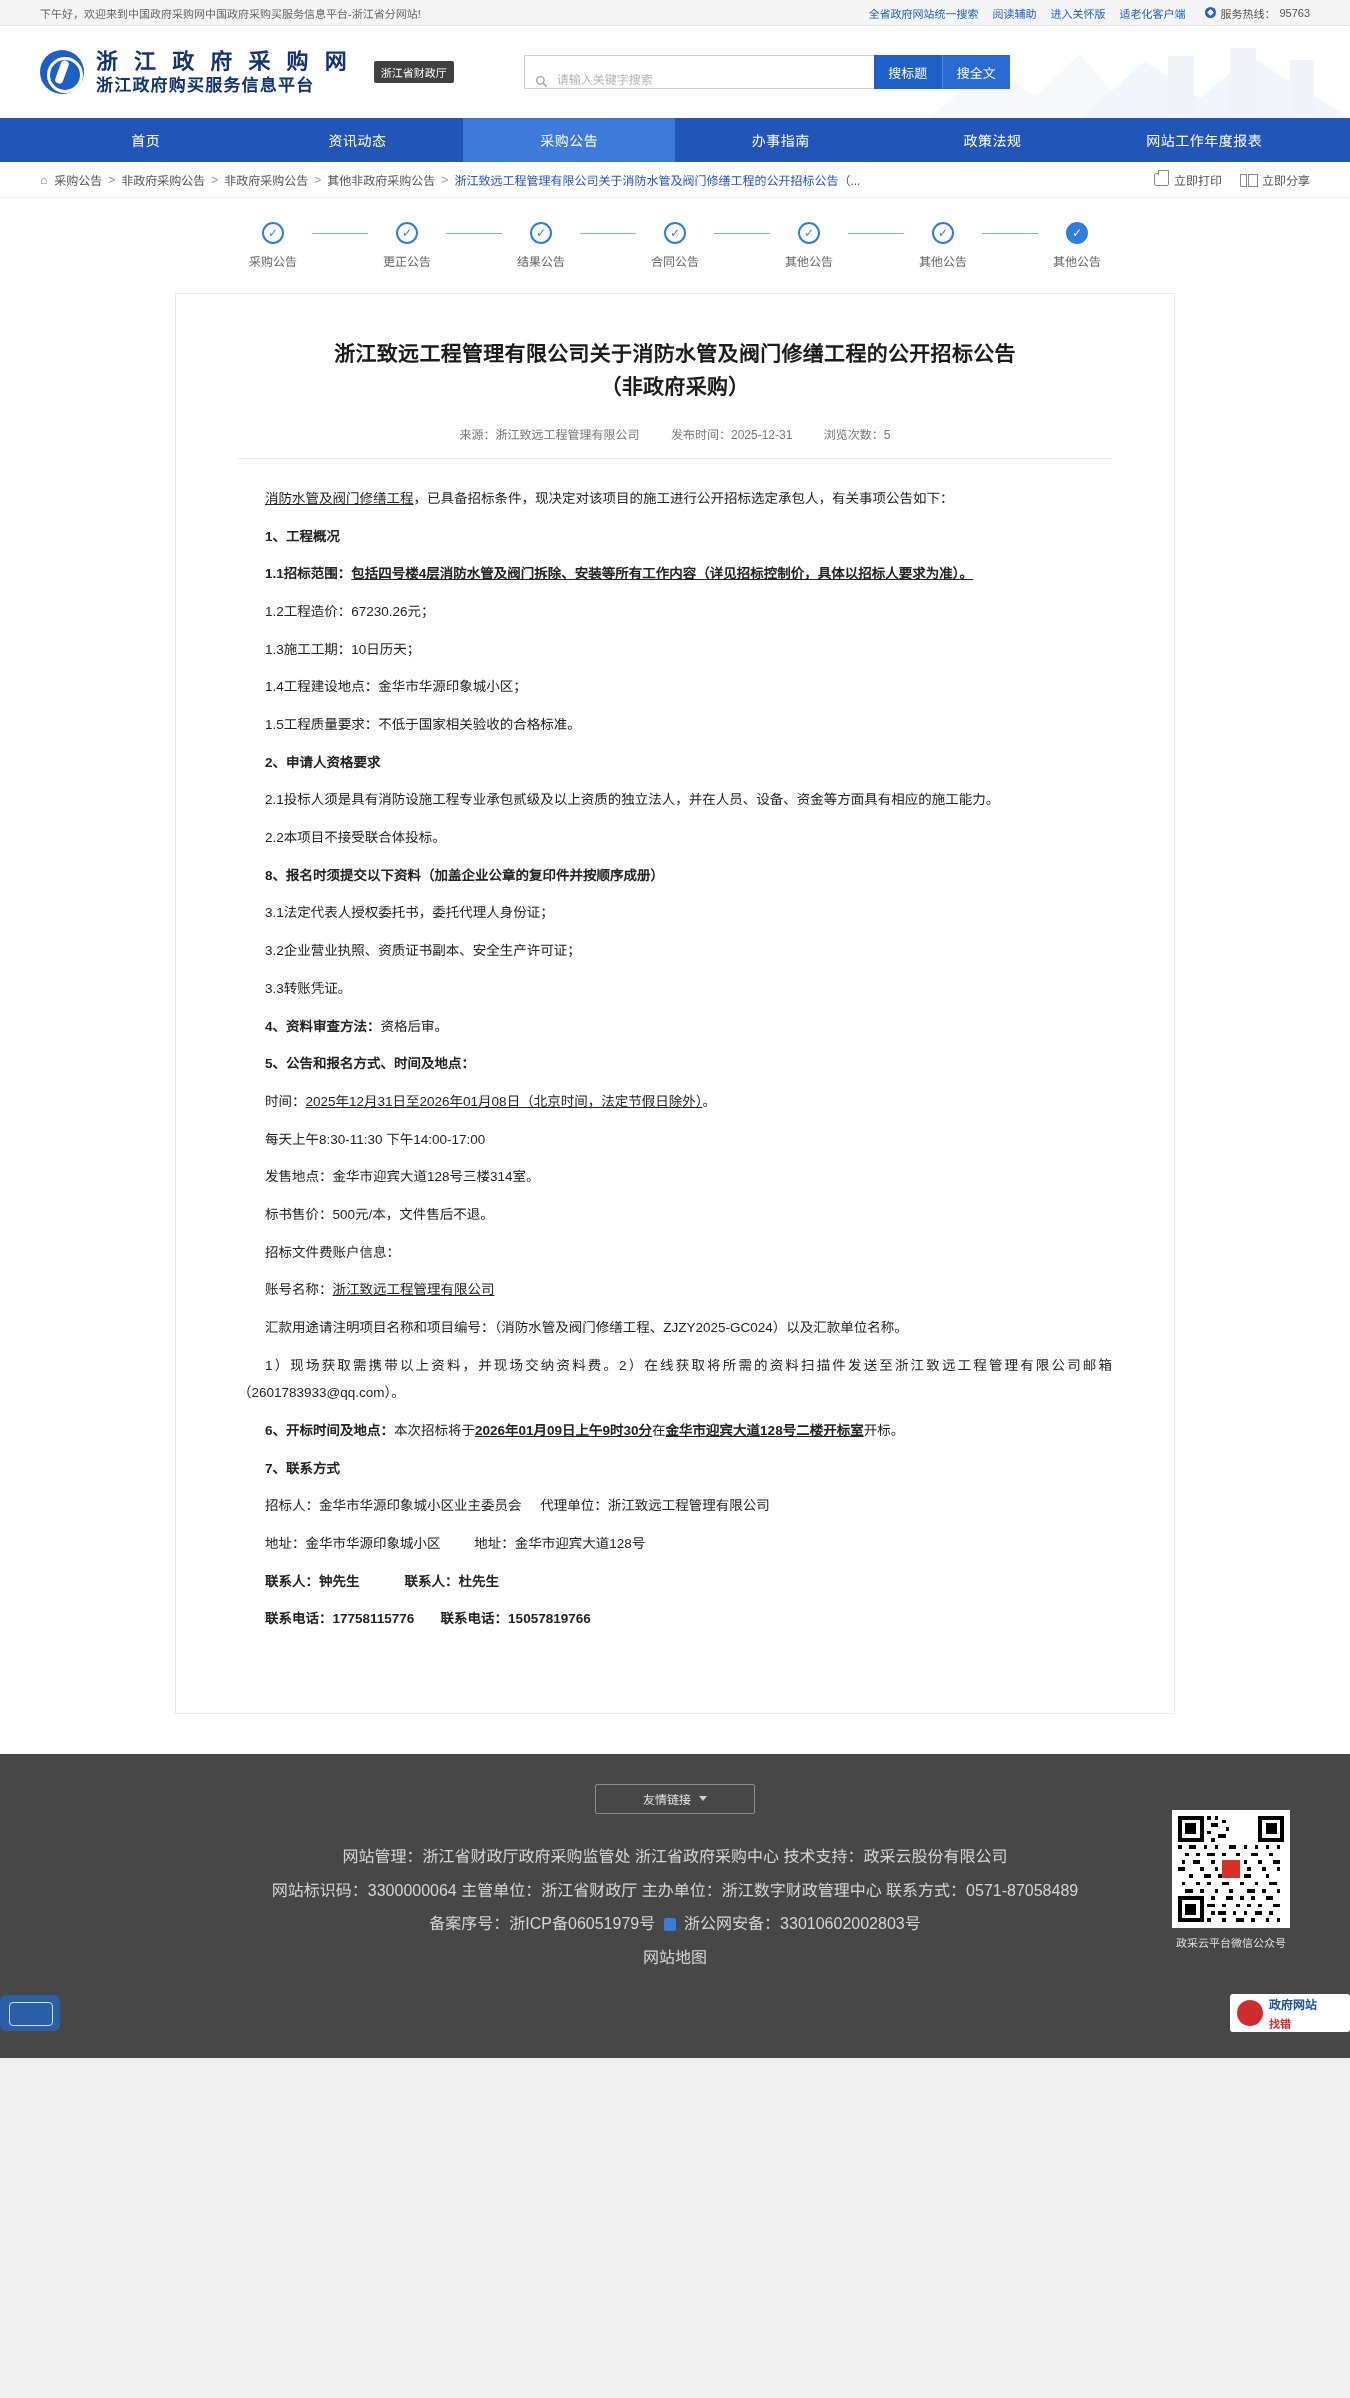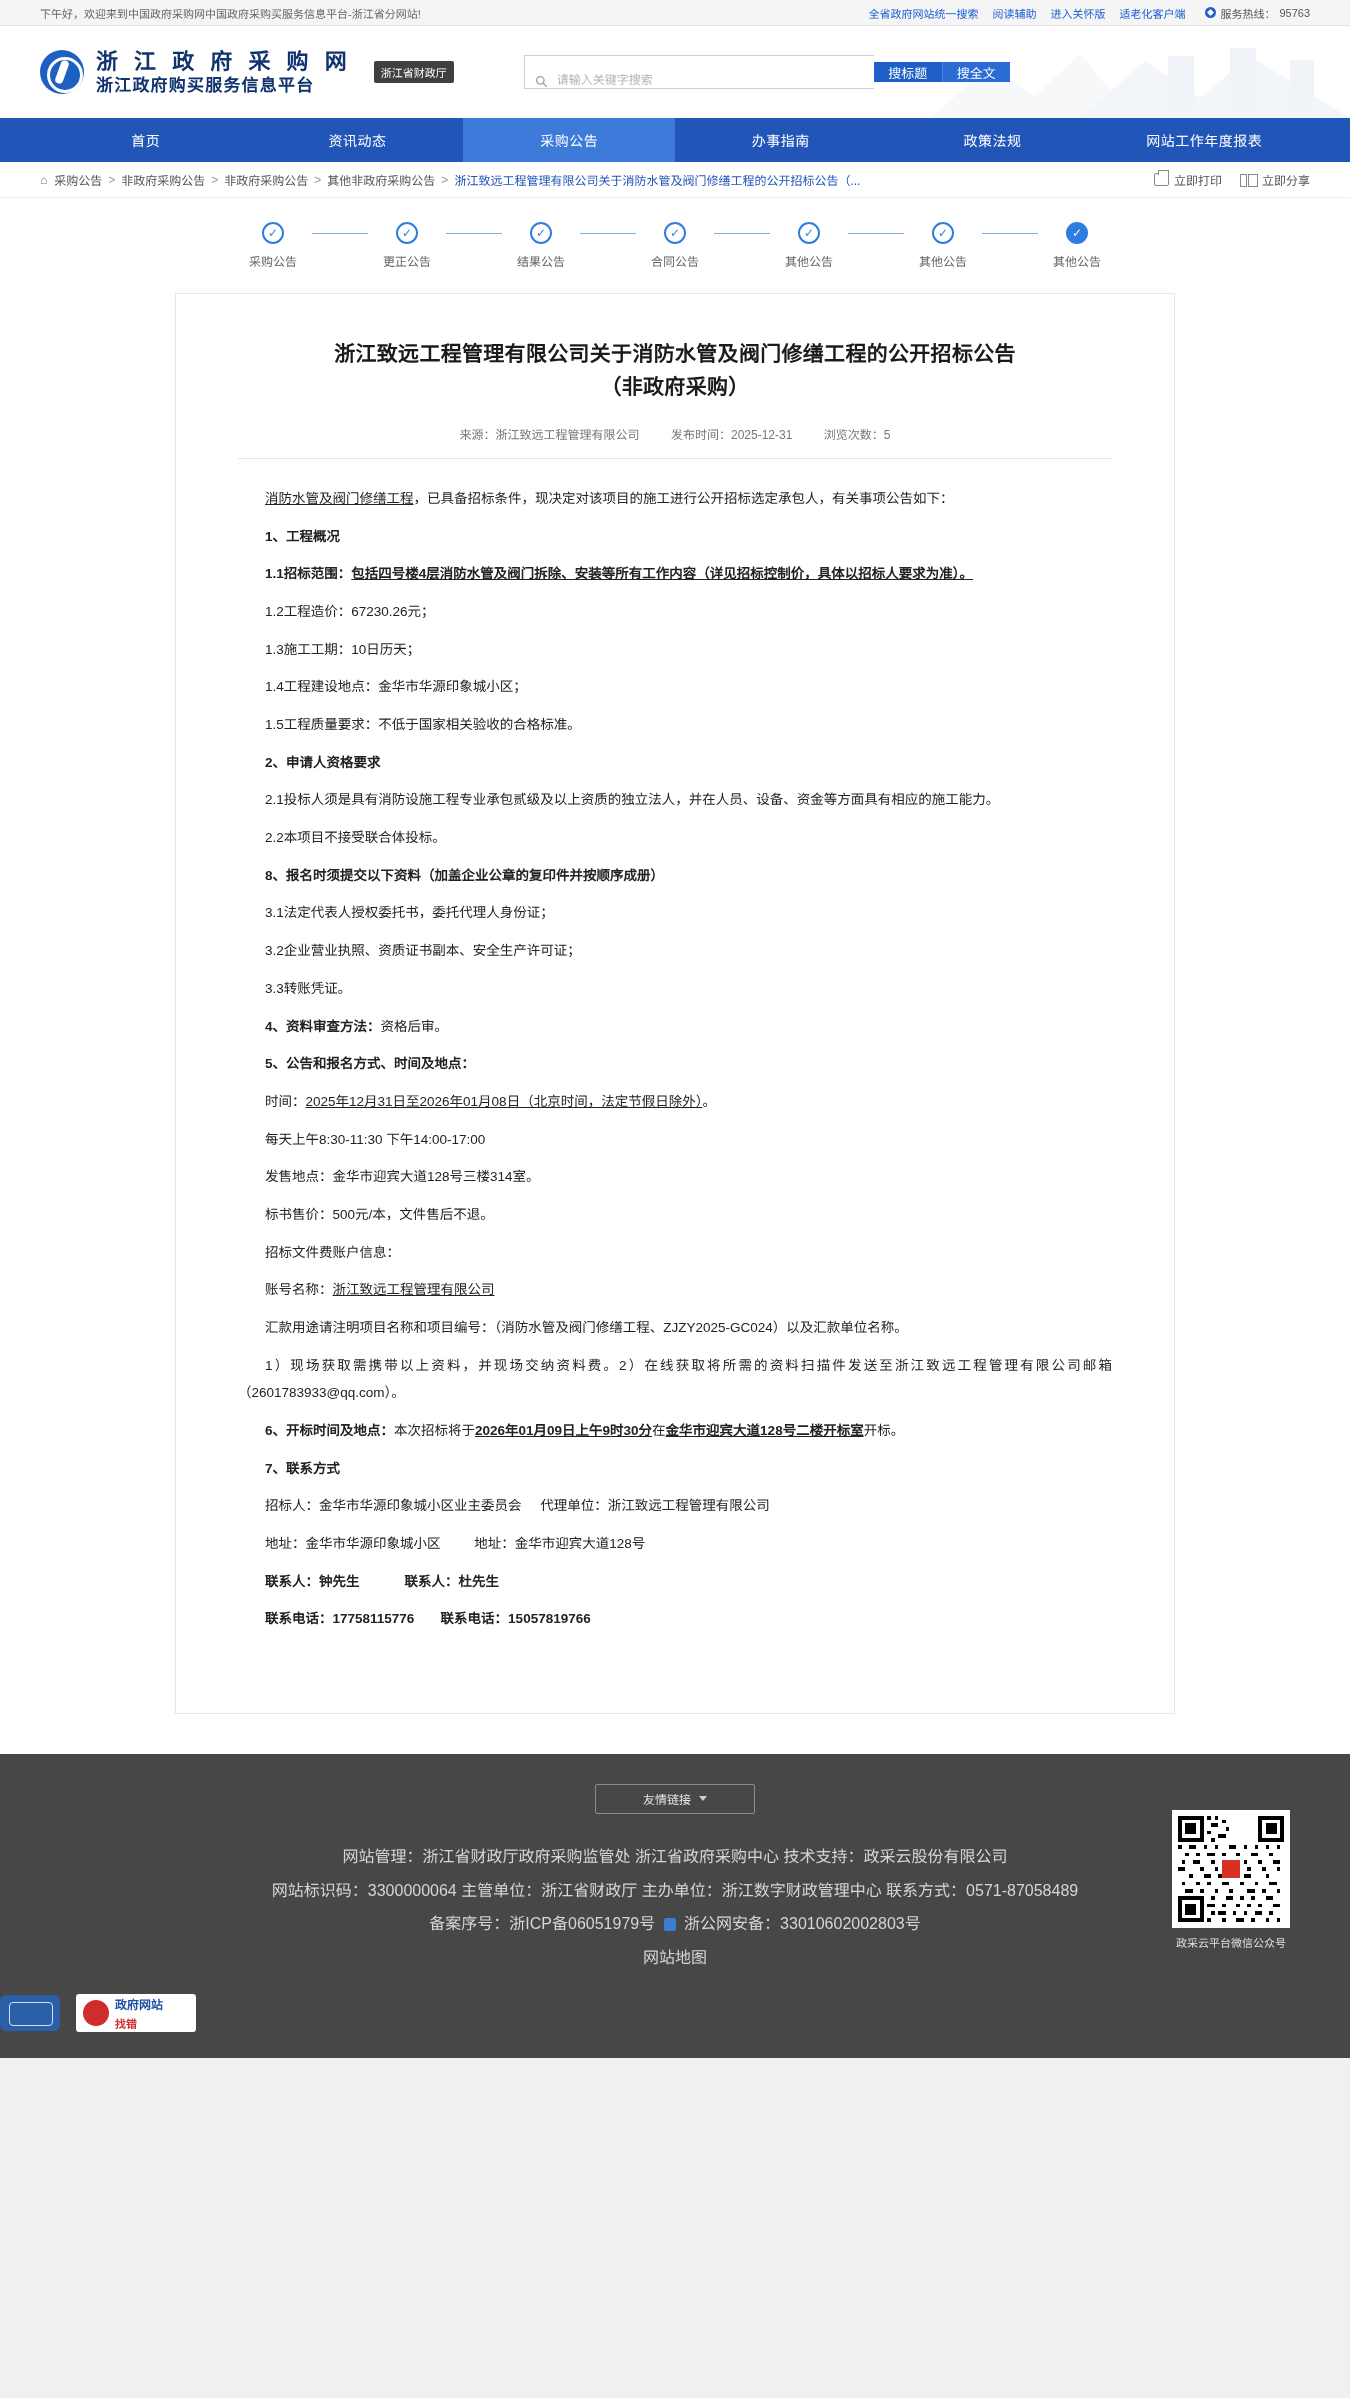--- a/index.html
+++ b/index.html
@@ -141,21 +141,21 @@
   .search-box input {
     border: none;
     outline: none;
     font-size: 12px;
     color: #333;
     width: 100%;
     font-family: inherit;
   }
   .search-box input::placeholder { color: #b3b3b3; }
   .btn-search {
-    height: 20px;
+    height: 34px;
     min-width: 68px;
     background: #1f5fc8;
     color: #fff;
     font-size: 13px;
     border: none;
     cursor: pointer;
     font-family: inherit;
   }
   .btn-search.alt { background: #2a6bd4; border-left: 1px solid #4b85dd; }
 
@@ -344,22 +344,22 @@
   }
   .qr {
     width: 118px; height: 118px;
     background: #fff;
     padding: 6px;
   }
   .qr-img { width: 100%; height: 100%; display: block; }
   .qr-cap { font-size: 11px; color: #e0e0e0; margin-top: 6px; }
   .gov-badges {
     display: flex;
-    justify-content: flex-start;
-    gap: 16px;
+    justify-content: space-between;
+    gap: 8px;
     margin-top: 20px;
     align-items: center;
   }
   .gov-oval {
     width: 60px; height: 36px;
     background: #2a5fa8;
     border-radius: 6px;
     position: relative;
   }
   .gov-oval::after{

